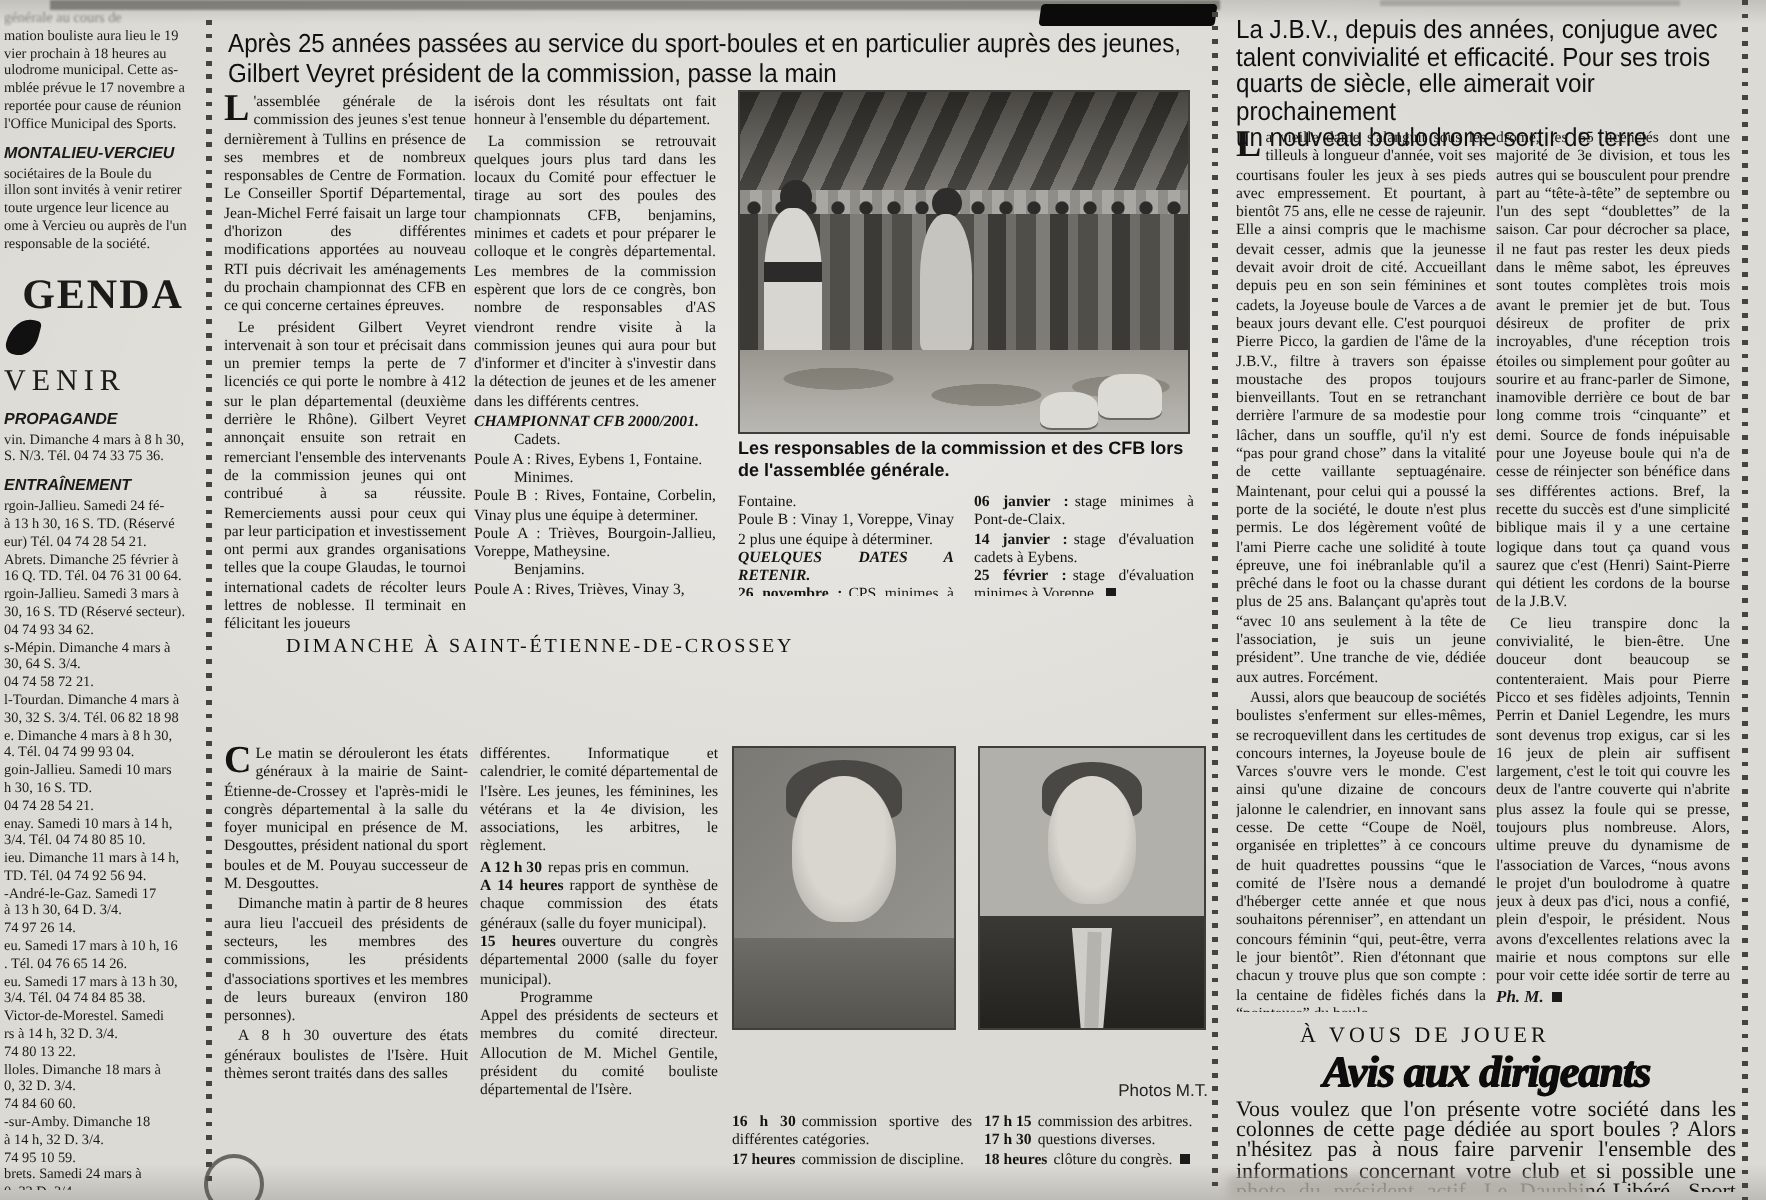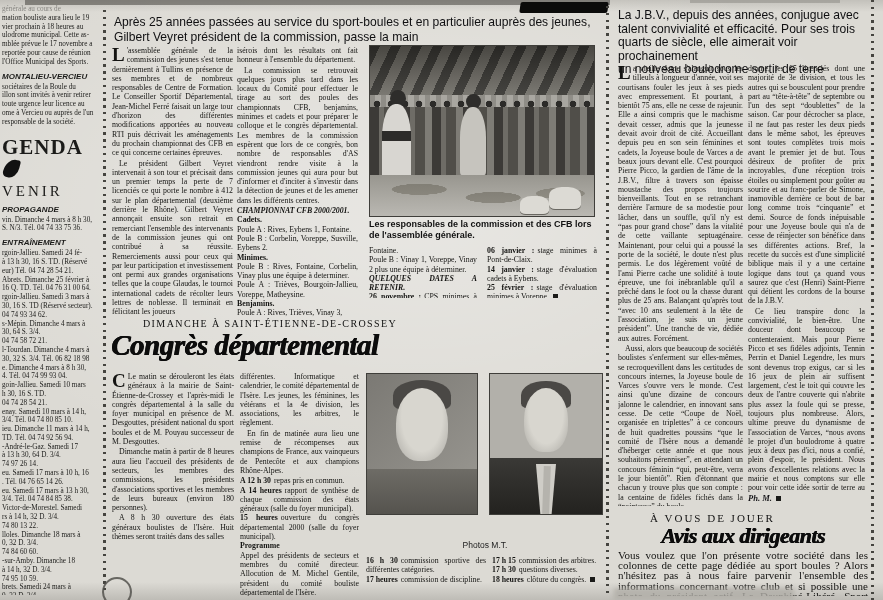--- a/index.html
+++ b/index.html
@@ -14,42 +14,42 @@
   
   .vrule{position:absolute;width:2.5px;
          background-image:repeating-linear-gradient(to bottom,#45443f 0 2.4px,transparent 2.4px 6.8px);}
   
   .col{position:absolute;text-align:justify;font:7.8px/9.3px "Liberation Serif",serif;
        color:#141412;overflow:hidden;white-space:normal;}
   .col p{margin:0 0 1px 0;}
   .col p + p{text-indent:7px;}
   .pre{white-space:pre-line;}
   .ln{margin:0;}
-  .b{font-weight:bold;}
+  .b{font-weight:normal;margin-left:20px;}
   .bi{font-weight:bold;font-style:italic;}
   .lead{font-weight:bold;margin-right:3px;}
   .dropcap{float:left;font:bold 19px/15px "Liberation Serif",serif;padding:1px 2px 0 0;}
   .sq{display:inline-block;width:5px;height:5px;background:#1a1a18;margin-left:4px;vertical-align:baseline;}
   
   #left-rail{left:2px;top:5px;width:99px;height:590px;overflow:hidden;
              font:7.2px/8.8px "Liberation Serif",serif;color:#1b1b19;}
   .rail-h{font:italic bold 8px/10px "Liberation Sans",sans-serif;margin:5px 0 1px 0;}
-  #agenda-word{font:bold 21px/22px "Liberation Serif",serif;letter-spacing:1px;margin-top:9px;}
+  #agenda-word{font:bold 21px/22px "Liberation Serif",serif;letter-spacing:1px;margin-top:9px;text-align:center;}
   #agenda-swoosh{width:15px;height:19px;background:#111;border-radius:85% 15% 70% 30%;
                  transform:rotate(14deg);margin:1px 0 0 2px;}
   #avenir-word{font:15px/18px "Liberation Serif",serif;letter-spacing:3px;margin-top:4px;}
   .cutline{opacity:.45;filter:blur(.5px);}
   
   .headline-sans{position:absolute;font:13px/15px "Liberation Sans",sans-serif;color:#101012;
                  white-space:pre-line;transform:scaleX(.93);transform-origin:left top;}
   .kicker{position:absolute;font:10px/12px "Liberation Serif",serif;letter-spacing:1.4px;color:#111;margin-left:30px;}
   .big-italic{position:absolute;font:italic bold 29px/30px "Liberation Serif",serif;letter-spacing:-.5px;
               color:#0c0c0c;text-shadow:.7px 0 0 #0c0c0c,0 .4px 0 #0c0c0c;}
   .caption{position:absolute;font:bold 9px/10.8px "Liberation Sans",sans-serif;color:#111;}
-  .credit{position:absolute;font:8.5px/10px "Liberation Sans",sans-serif;text-align:center;color:#222;}
+  .credit{position:absolute;font:8.5px/10px "Liberation Sans",sans-serif;text-align:right;color:#222;}
   
   .photo{position:absolute;overflow:hidden;border:1px solid #3f3e3a;background:#a7a5a0;}
   .ceiling{position:absolute;left:0;top:0;width:100%;height:30%;
            background:linear-gradient(to bottom,#504e49,#8a8882),
                       repeating-linear-gradient(115deg,rgba(25,25,23,.55) 0 9px,rgba(160,158,152,.25) 9px 19px);
            background-blend-mode:multiply;}
   .wall{position:absolute;left:0;top:29%;width:100%;height:22%;
         background:repeating-linear-gradient(90deg,#8f8d87 0 5px,#a9a7a1 5px 11px);}
   .crowd{position:absolute;left:0;top:36%;width:100%;height:42%;
          background:repeating-linear-gradient(90deg,#3c3a37 0 9px,#6e6c66 9px 14px,#504e49 14px 24px,#7e7c76 24px 31px);}
@@ -165,21 +165,20 @@
     <p>'assemblée générale de la commission des jeunes s'est tenue dernièrement à Tullins en présence de ses membres et de nombreux responsables de Centre de Formation. Le Conseiller Sportif Départemental, Jean-Michel Ferré faisait un large tour d'horizon des différentes modifications apportées au nouveau RTI puis décrivait les aménagements du prochain championnat des CFB en ce qui concerne certaines épreuves.</p>
     <p>Le président Gilbert Veyret intervenait à son tour et précisait dans un premier temps la perte de 7 licenciés ce qui porte le nombre à 412 sur le plan départemental (deuxième derrière le Rhône). Gilbert Veyret annonçait ensuite son retrait en remerciant l'ensemble des intervenants de la commission jeunes qui ont contribué à sa réussite. Remerciements aussi pour ceux qui par leur participation et investissement ont permi aux grandes organisations telles que la coupe Glaudas, le tournoi international cadets de récolter leurs lettres de noblesse. Il terminait en félicitant les joueurs</p>
   </div>
 
   <div class="col" style="left:237px;top:46px;width:121px;height:300px;">
     <p>isérois dont les résultats ont fait honneur à l'ensemble du département.</p>
     <p>La commission se retrouvait quelques jours plus tard dans les locaux du Comité pour effectuer le tirage au sort des poules des championnats CFB, benjamins, minimes et cadets et pour préparer le colloque et le congrès départemental. Les membres de la commission espèrent que lors de ce congrès, bon nombre de responsables d'AS viendront rendre visite à la commission jeunes qui aura pour but d'informer et d'inciter à s'investir dans la détection de jeunes et de les amener dans les différents centres.</p>
     <div class="ln bi">CHAMPIONNAT CFB 2000/2001.</div>
     <div class="ln b">Cadets.</div>
     <div class="ln">Poule A : Rives, Eybens 1, Fontaine.</div>
-    <div class="ln">Poule B : Corbelin, Voreppe, Susville, Eybens 2.</div>
     <div class="ln b">Minimes.</div>
     <div class="ln">Poule B : Rives, Fontaine, Corbelin, Vinay plus une équipe à determiner.</div>
     <div class="ln">Poule A : Trièves, Bourgoin-Jallieu, Voreppe, Matheysine.</div>
     <div class="ln b">Benjamins.</div>
     <div class="ln">Poule A : Rives, Trièves, Vinay 3,</div>
   </div>
 
   <div class="photo" style="left:369px;top:45px;width:224px;height:170px;">
     <div class="ceiling"></div>
     <div class="wall"></div>
@@ -203,32 +202,30 @@
     <div class="ln"><span class="lead">26 novembre :</span><span>CPS minimes à Vinay</span></div>
 
   </div>
   <div class="col" style="left:487px;top:246px;width:110px;height:52px;">
     <div class="ln"><span class="lead">06 janvier :</span><span>stage minimes à Pont-de-Claix.</span></div>
     <div class="ln"><span class="lead">14 janvier :</span><span>stage d'évaluation cadets à Eybens.</span></div>
     <div class="ln"><span class="lead">25 février :</span><span>stage d'évaluation minimes à Voreppe.</span><span class="sq"></span></div>
   </div>
 
   <div class="kicker" style="left:113px;top:318px;">DIMANCHE À SAINT-ÉTIENNE-DE-CROSSEY</div>
-  <div class="big-italic" style="left:111px;top:330px;">Congrès départemental</div>
 
   <div class="col" style="left:112px;top:372px;width:122px;height:224px;">
     <span class="dropcap">C</span>
     <p>Le matin se dérouleront les états généraux à la mairie de Saint-Étienne-de-Crossey et l'après-midi le congrès départemental à la salle du foyer municipal en présence de M. Desgouttes, président national du sport boules et de M. Pouyau successeur de M. Desgouttes.</p>
     <p>Dimanche matin à partir de 8 heures aura lieu l'accueil des présidents de secteurs, les membres des commissions, les présidents d'associations sportives et les membres de leurs bureaux (environ 180 personnes).</p>
     <p>A 8 h 30 ouverture des états généraux boulistes de l'Isère. Huit thèmes seront traités dans des salles</p>
   </div>
 
   <div class="col" style="left:240px;top:372px;width:119px;height:224px;">
     <p>différentes. Informatique et calendrier, le comité départemental de l'Isère. Les jeunes, les féminines, les vétérans et la 4e division, les associations, les arbitres, le règlement.</p>
-    <p>En fin de matinée aura lieu une remise de récompenses aux champions de France, aux vainqueurs de Pentecôte et aux champions Rhône-Alpes.</p>
     <div class="ln"><span class="lead">A 12 h 30</span><span>repas pris en commun.</span></div>
     <div class="ln"><span class="lead">A 14 heures</span><span>rapport de synthèse de chaque commission des états généraux (salle du foyer municipal).</span></div>
     <div class="ln"><span class="lead">15 heures</span><span>ouverture du congrès départemental 2000 (salle du foyer municipal).</span></div>
     <div class="ln b">Programme</div>
     <div class="ln">Appel des présidents de secteurs et membres du comité directeur. Allocution de M. Michel Gentile, président du comité bouliste départemental de l'Isère.</div>
 
   </div>
 
   <div class="photo" style="left:366px;top:373px;width:110px;height:140px;background:linear-gradient(135deg,#7b7974,#9b9993);">
     <div class="portrait-hair" style="left:24%;top:4%;width:52%;height:22%;"></div>

